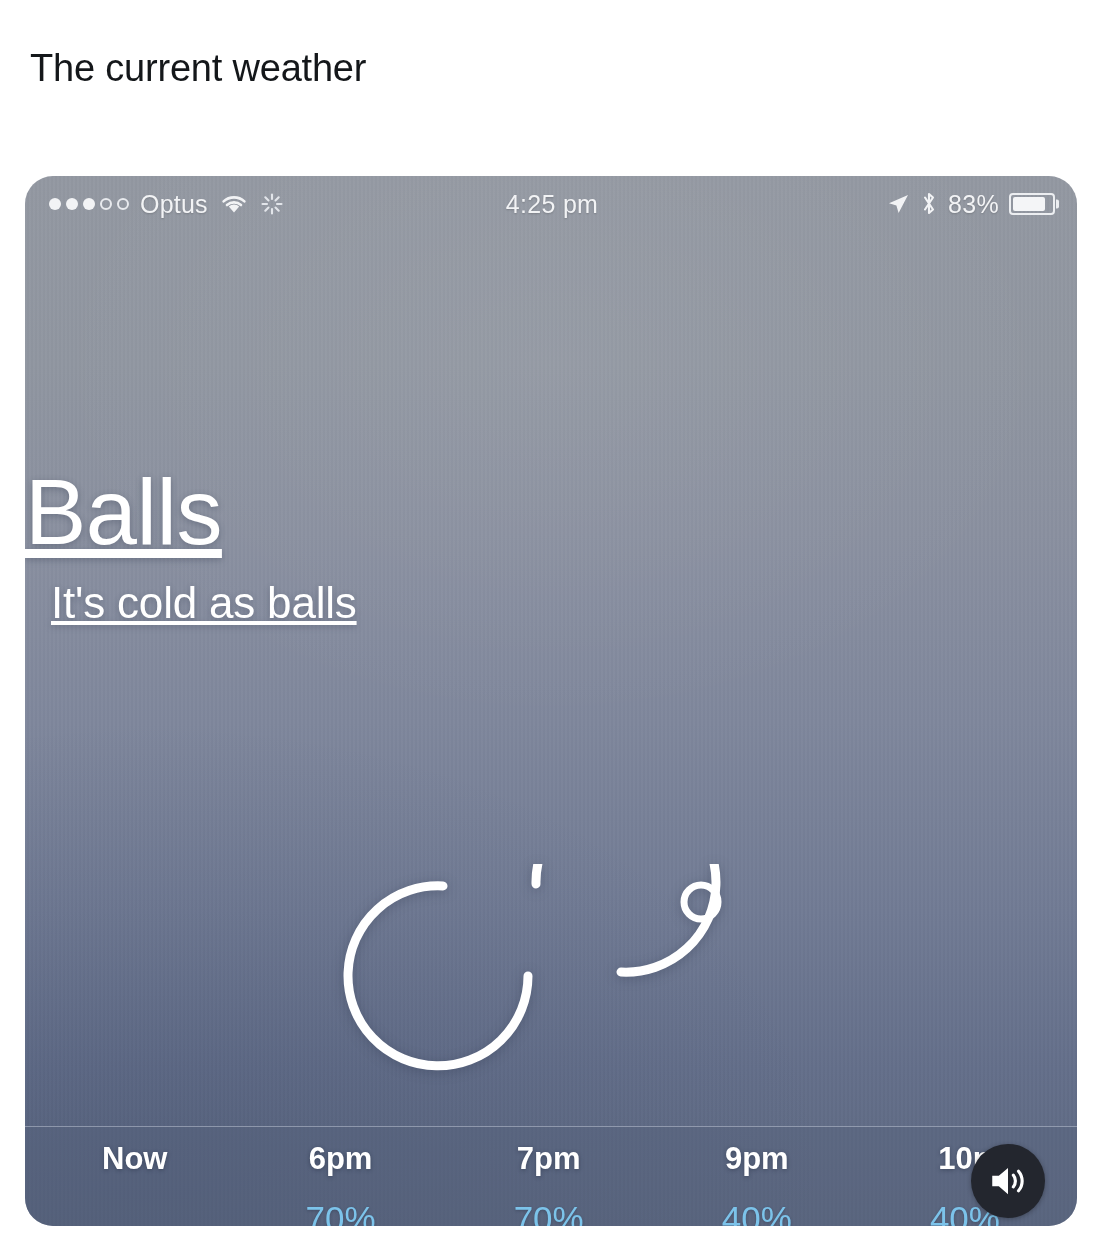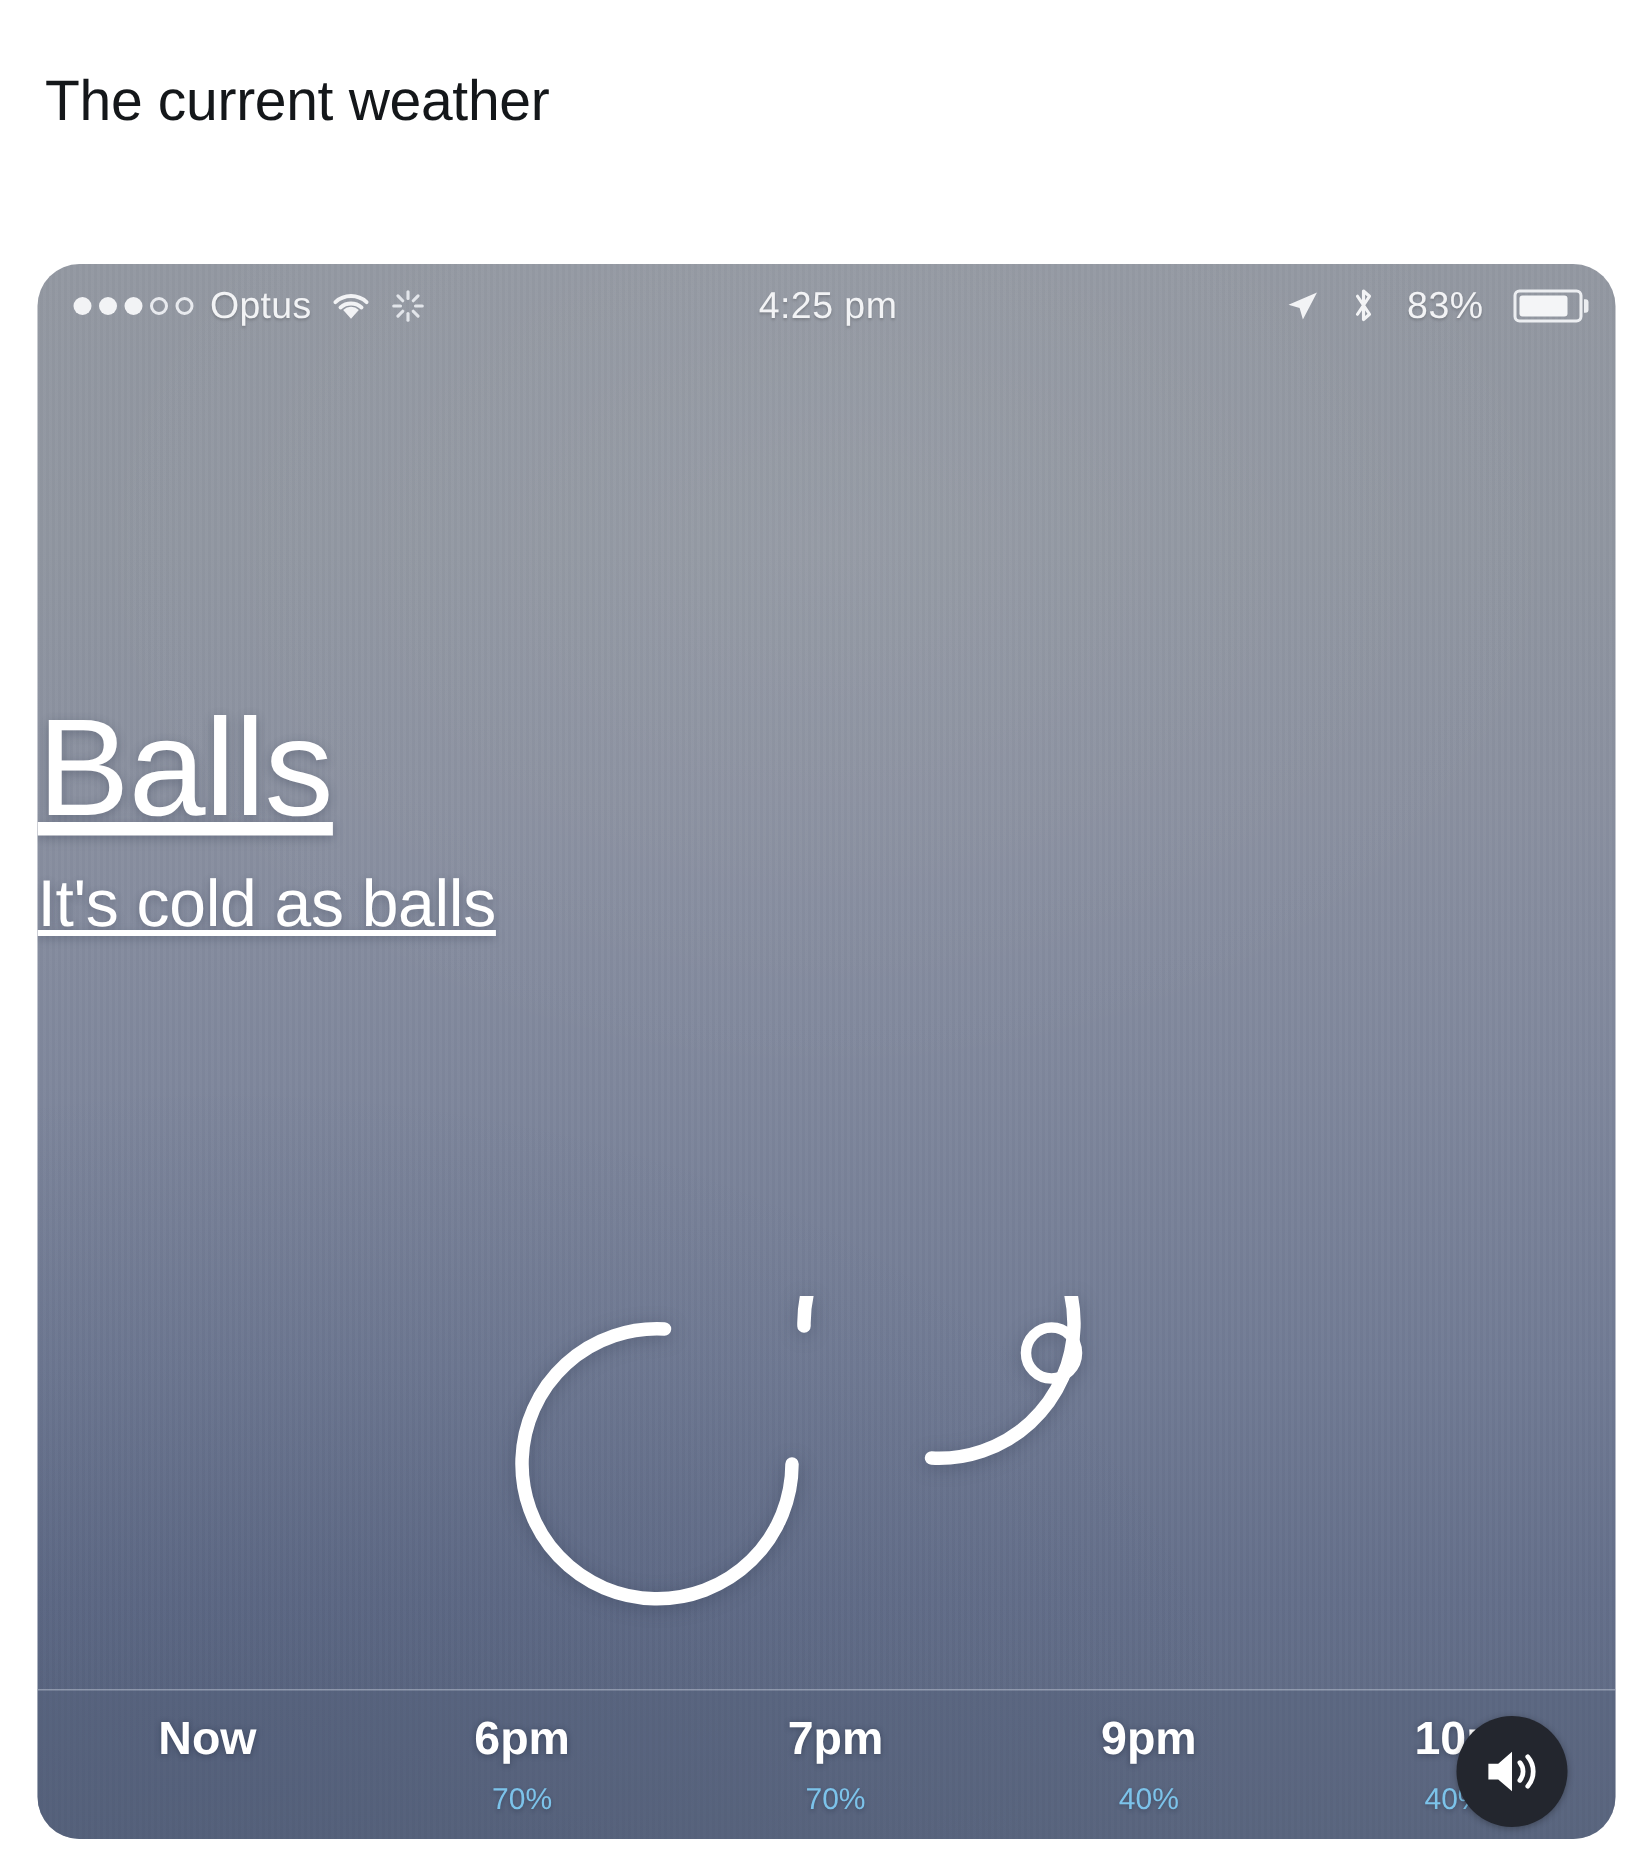--- a/index.html
+++ b/index.html
@@ -98,21 +98,21 @@
     left: 2px; right: 0;
     text-align: center;
     font-size: 25px;
     letter-spacing: .3px;
     pointer-events: none;
   }
   #status-right {
     margin-left: auto;
     display: flex;
     align-items: center;
-    gap: 20px;
+    gap: 10px;
     position: relative;
     z-index: 2;
   }
   #battery-pct { font-size: 25px; letter-spacing: .3px; }
   #battery-shell {
     width: 46px; height: 22px;
     border: 2.2px solid #eceef1;
     border-radius: 4px;
     position: relative;
     display: flex; align-items: center;
@@ -149,20 +149,21 @@
     letter-spacing: -0.5px;
     line-height: 1;
     text-shadow: 0 2px 7px rgba(40,50,70,.32);
   }
   #condition-subtitle {
     margin-top: 20px;
     font-size: 44px;
     font-weight: 400;
     letter-spacing: -0.2px;
     text-shadow: 0 2px 6px rgba(40,50,70,.3);
+    margin-left: 26px;
   }
 
   
   #weather-glyph {
     position: absolute;
     left: 50%;
     top: 688px;
     transform: translateX(-50%);
     width: 440px;
     height: 240px;
@@ -191,22 +192,22 @@
     padding: 0 4px;
   }
   .hour-label {
     font-size: 31px;
     font-weight: 700;
     color: #ffffff;
     white-space: nowrap;
     text-shadow: 0 1px 4px rgba(25,33,52,.42);
   }
   .hour-pop {
-    margin-top: 12px;
-    font-size: 20px;
+    margin-top: 22px;
+    font-size: 35px;
     font-weight: 400;
     color: #7cc3ea;
     white-space: nowrap;
     text-shadow: 0 1px 3px rgba(20,30,50,.3);
   }
   .hour-sun {
     margin-top: 9px;
     display: flex;
     justify-content: center;
   }

